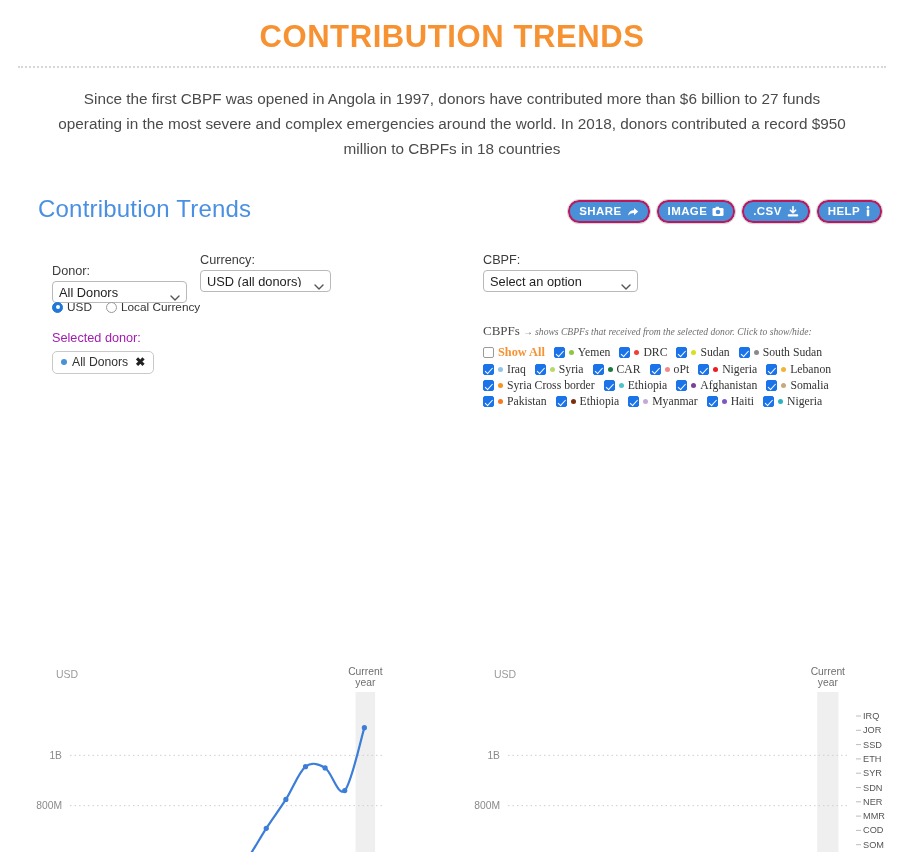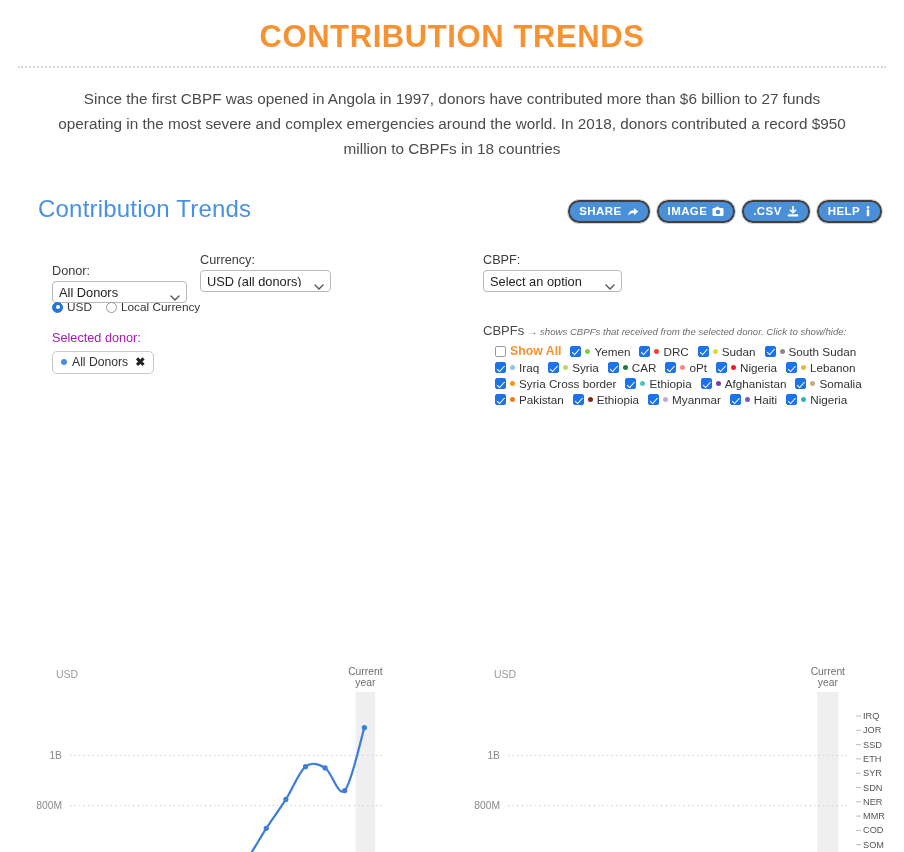--- a/index.html
+++ b/index.html
@@ -44,21 +44,21 @@
     color: #4A90E2;
     font-size: 24px; font-weight: normal;
     letter-spacing: .2px;
   }
 
   
   #toolbar { position:absolute; right: 22px; top: 5px; display:flex; gap:7px; }
   .tool-btn {
     background: #4A90D9;
     color: #fff;
-    border: 2px solid #404040;
+    border: 2px solid #be185d;
     outline: 1px solid #cfd6dd;
     border-radius: 11px;
     font-size: 11.5px;
     font-weight: bold;
     letter-spacing: .4px;
     padding: 3px 9px 4px 9px;
     display: flex; align-items:center; gap: 5px;
     cursor: pointer;
     box-shadow: 0 1px 1px rgba(0,0,0,.12);
     white-space: nowrap;
@@ -81,21 +81,21 @@
   .sel-wrap { position: relative; display:inline-block; }
   .sel-wrap .chev {
     position:absolute; right: 7px; top: 7px;
     pointer-events:none;
   }
   #donor-block { position:absolute; left: 52px; top: 11px; }
   #currency-block { position:absolute; left: 200px; top: 0; }
   #cbpf-block { position:absolute; left: 483px; top: 0; }
   #donor-sel { width: 135px; }
   #currency-sel { width: 131px; }
-  #cbpf-sel { width: 139px; }
+  #cbpf-sel { width: 155px; }
 
   #radio-row { position: absolute; left: 52px; top: 47px; display:flex; align-items:center; gap: 14px; font-size: 11.8px; color:#333;}
   .radio-item { display:flex; align-items:center; gap: 4px; cursor:pointer; }
   .radio {
     width: 11px; height: 11px; border-radius: 50%;
     border: 1px solid #999; background: #fff;
     display:inline-block; position:relative;
   }
   .radio.on { border-color: #2176d9; background:#2176d9; }
   .radio.on::after {
@@ -109,25 +109,25 @@
   .chip {
     display:inline-flex; align-items:center; gap:5px;
     border:1px solid #c9c9c9; border-radius: 5px;
     background:#fff; padding: 3px 8px 4px 8px;
     font-size: 12.2px; color:#333; cursor:pointer;
   }
   .chip .dot { width:6px; height:6px; border-radius:50%; background:#4A90D9; }
   .chip .x { font-size: 12px; font-weight:bold; color:#222; margin-left:2px; }
 
   
-  #legend { position:absolute; left: 483px; top: 70px; width: 410px; }
+  #legend { position:absolute; left: 483px; top: 70px; width: 410px; font-family: Liberation Serif, serif; }
   #legend-head { font-size: 13px; color:#4a4a4a; margin-bottom: 6px; white-space:nowrap;}
   #legend-head .hint { font-size: 9.6px; font-style: italic; color:#6d6d6d; }
   .legend-rows { display:flex; flex-direction:column; gap: 3px; }
-  .legend-row { display:flex; align-items:center; flex-wrap: nowrap; margin-left: 12px; }
+  .legend-row { display:flex; align-items:center; flex-wrap: nowrap; }
   .legend-item { display:flex; align-items:center; gap:4px; margin-right: 9px; cursor:pointer; white-space:nowrap;}
   .cb {
     width: 11px; height: 11px; border-radius: 2px;
     border:1px solid #9a9a9a; background:#fff;
     display:inline-block; position:relative; flex:none;
   }
   .cb.on { background:#1a73e8; border-color:#1a73e8; }
   .cb.on::after{
     content:""; position:absolute; left:3px; top:0.5px;
     width:3px; height:6.5px; border:solid #fff;

